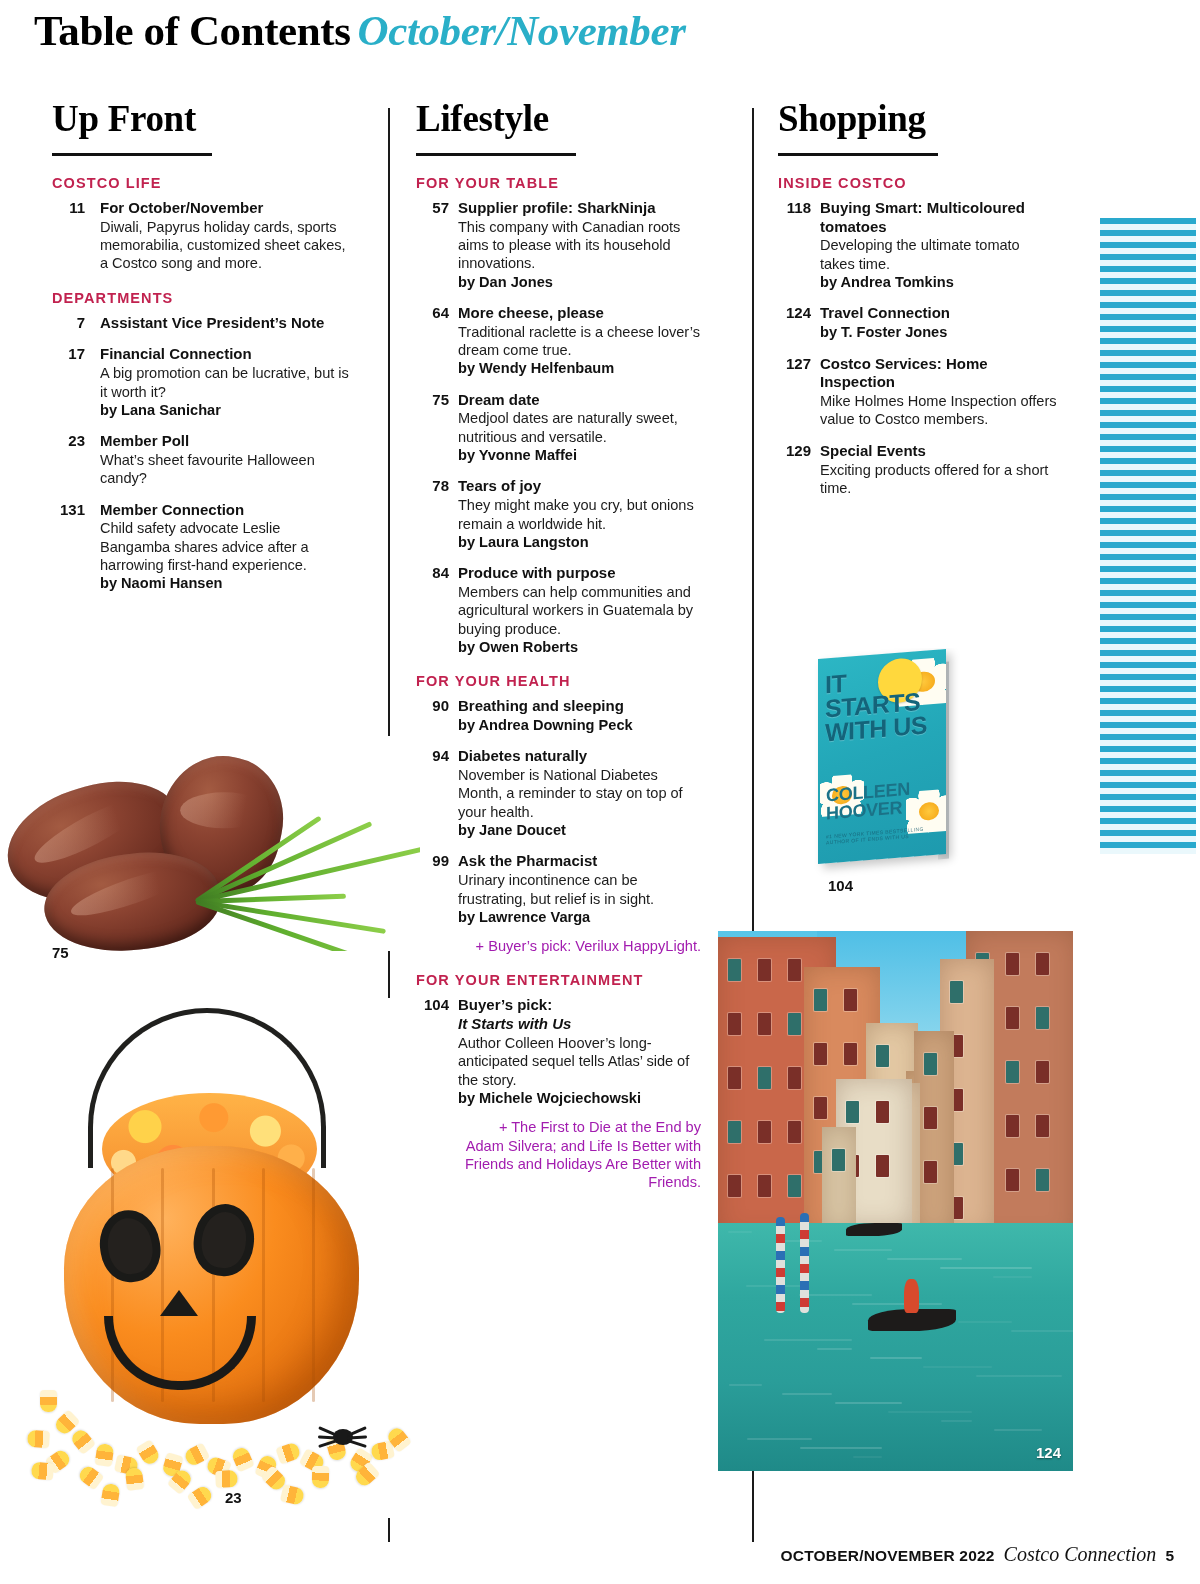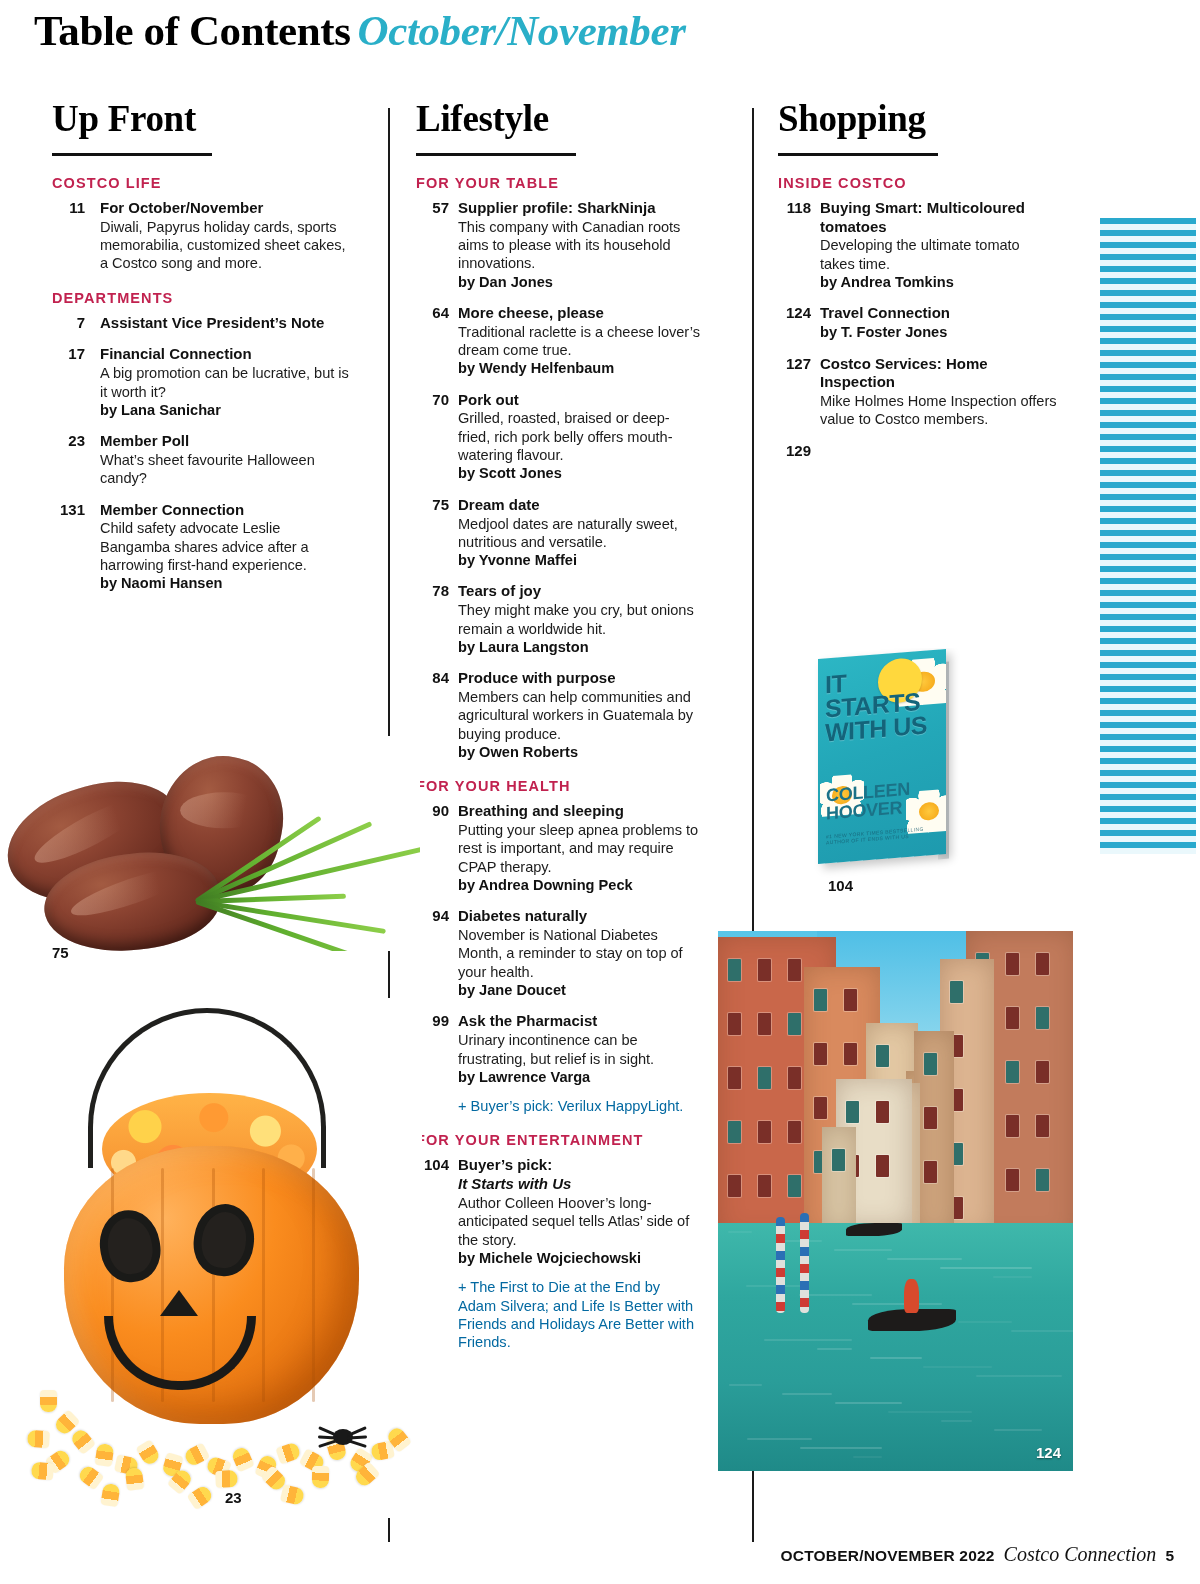--- a/index.html
+++ b/index.html
@@ -111,23 +111,24 @@
     letter-spacing: -0.05px;
   }
   .entry .by {
     font-size: 14.6px;
     color: #111;
     font-weight: bold;
     display: block;
   }
   .entry .plus {
     font-size: 14.6px;
-    color: #0369a1;
+    color: #a21caf;
     display: block;
     margin-top: 11px;
+    text-align: right;
   }
 
   
   .imgbox { position: absolute; overflow: hidden; }
 
   
   .dates-photo {
     left: 0px; top: 736px; width: 420px; height: 215px;
     background: #ffffff;
   }
@@ -433,28 +434,20 @@
     </div>
     <div class="entry">
       <div class="pg">64</div>
       <div class="body">
         <span class="hl">More cheese, please</span>
         <span class="dek">Traditional raclette is a cheese lover’s dream come true.</span>
         <span class="by">by Wendy Helfenbaum</span>
       </div>
     </div>
     <div class="entry">
-      <div class="pg">70</div>
-      <div class="body">
-        <span class="hl">Pork out</span>
-        <span class="dek">Grilled, roasted, braised or deep-fried, rich pork belly offers mouth-watering flavour.</span>
-        <span class="by">by Scott Jones</span>
-      </div>
-    </div>
-    <div class="entry">
       <div class="pg">75</div>
       <div class="body">
         <span class="hl">Dream date</span>
         <span class="dek">Medjool dates are naturally sweet, nutritious and versatile.</span>
         <span class="by">by Yvonne Maffei</span>
       </div>
     </div>
     <div class="entry">
       <div class="pg">78</div>
       <div class="body">
@@ -469,21 +462,20 @@
         <span class="hl">Produce with purpose</span>
         <span class="dek">Members can help communities and agricultural workers in Guatemala by buying produce.</span>
         <span class="by">by Owen Roberts</span>
       </div>
     </div>
     <div class="kicker">FOR YOUR HEALTH</div>
     <div class="entry">
       <div class="pg">90</div>
       <div class="body">
         <span class="hl">Breathing and sleeping</span>
-        <span class="dek">Putting your sleep apnea problems to rest is important, and may require CPAP therapy.</span>
         <span class="by">by Andrea Downing Peck</span>
       </div>
     </div>
     <div class="entry">
       <div class="pg">94</div>
       <div class="body">
         <span class="hl">Diabetes naturally</span>
         <span class="dek">November is National Diabetes Month, a reminder to stay on top of your health.</span>
         <span class="by">by Jane Doucet</span>
       </div>
@@ -530,20 +522,24 @@
     </div>
     <div class="entry">
       <div class="pg">127</div>
       <div class="body">
         <span class="hl">Costco Services: Home Inspection</span>
         <span class="dek">Mike Holmes Home Inspection offers value to Costco members.</span>
       </div>
     </div>
     <div class="entry">
       <div class="pg">129</div>
+      <div class="body">
+        <span class="hl">Special Events</span>
+        <span class="dek">Exciting products offered for a short time.</span>
+      </div>
     </div>
   </div>
 
 <div class="imgbox dates-photo">
   <div class="date-fruit d1"></div>
   <div class="date-fruit d2"></div>
   <div class="date-fruit d3"></div>
   <div id="fronds">
       <div class="frond" style="left: 196px; top: 163px; width: 150px; transform: rotate(-34deg);"></div>
       <div class="frond" style="left: 196px; top: 163px; width: 192px; transform: rotate(-24deg);"></div>

